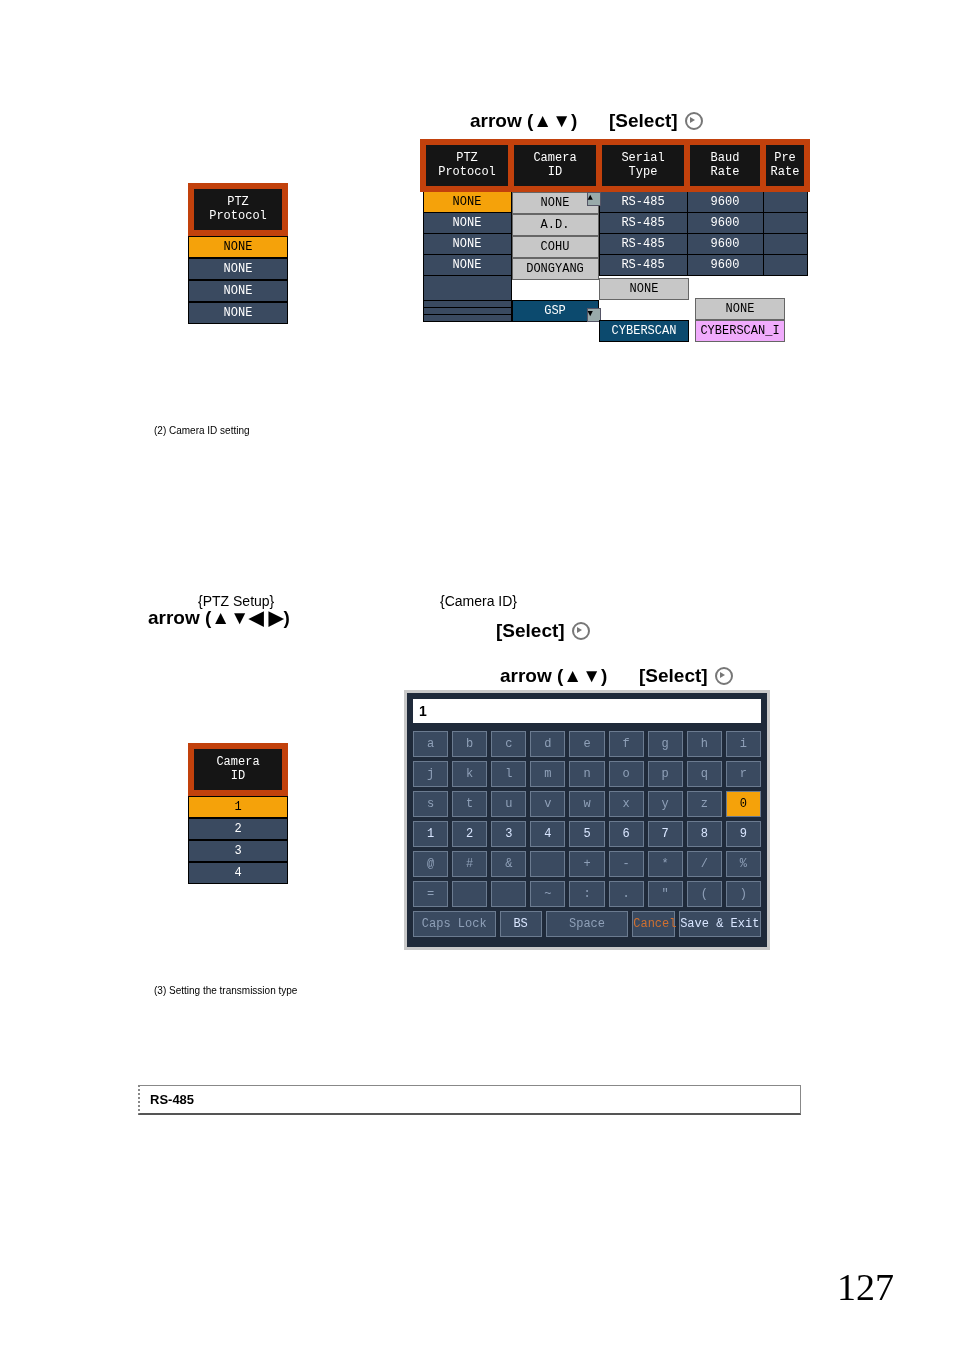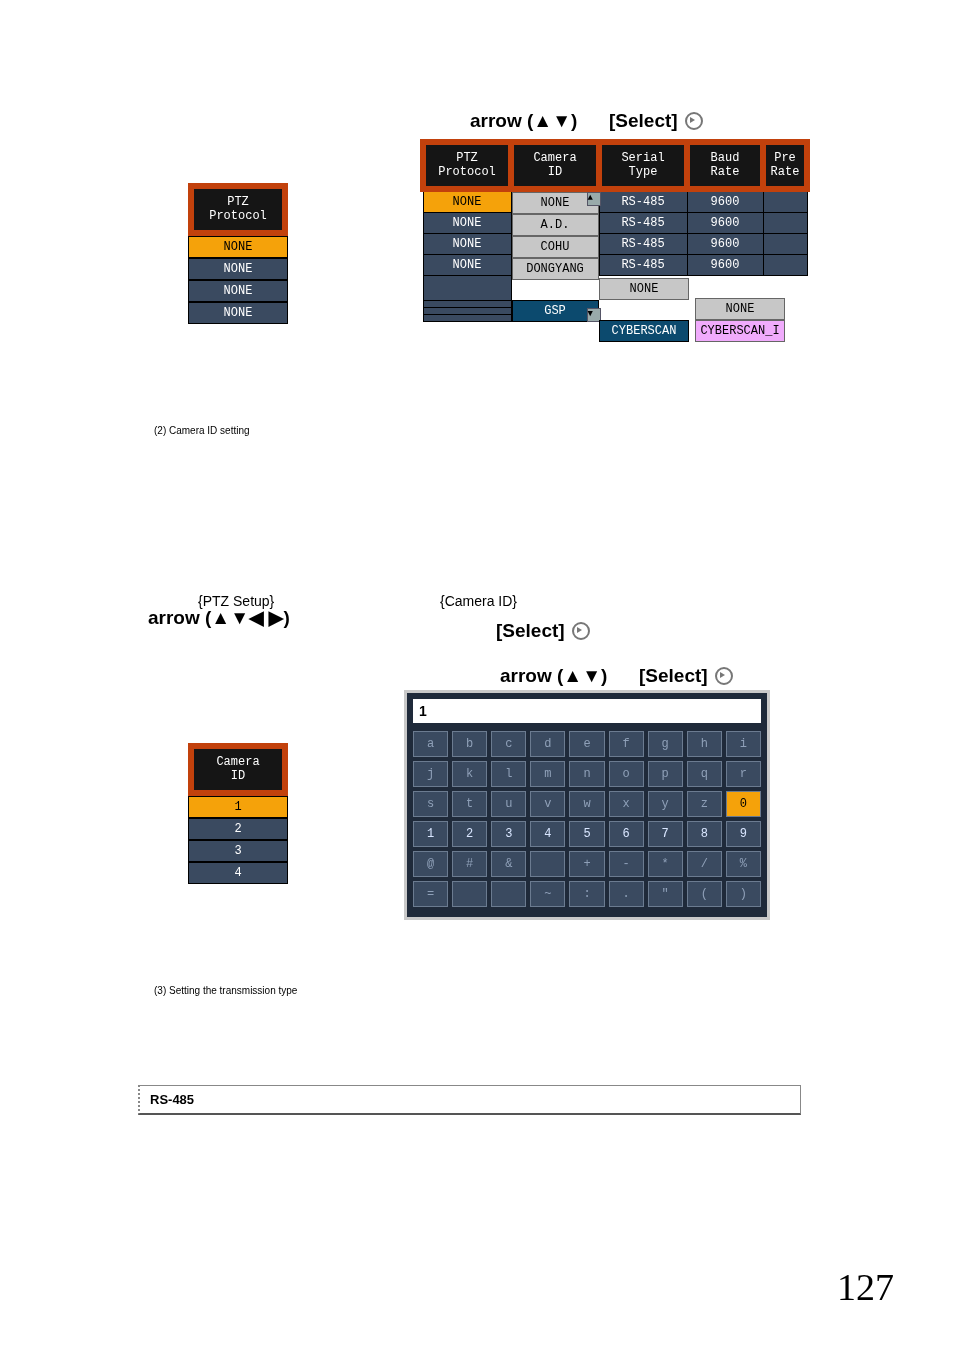--- a/index.html
+++ b/index.html
@@ -223,20 +223,27 @@
             <div class="key"></div>
             <div class="key"></div>
             <div class="key">~</div>
             <div class="key">:</div>
             <div class="key">.</div>
             <div class="key">"</div>
             <div class="key">(</div>
             <div class="key">)</div>
           </div>
         </div>
+      <div class="kbd-row">
+        <div class="key wide">Caps Lock</div>
+        <div class="key bright">BS</div>
+        <div class="key wide">Space</div>
+        <div class="key cancel">Cancel</div>
+        <div class="key save wide">Save &amp; Exit</div>
+      </div>
     </div>
 
     <p class="sec-title" style="position:absolute;left:6px;top:985px;">(3) Setting the transmission type</p>
 
     <div class="rs-box" style="position:absolute;left:-10px;top:1085px;width:640px;">
       <span>RS-485</span>
     </div>
 
   </div>
 

